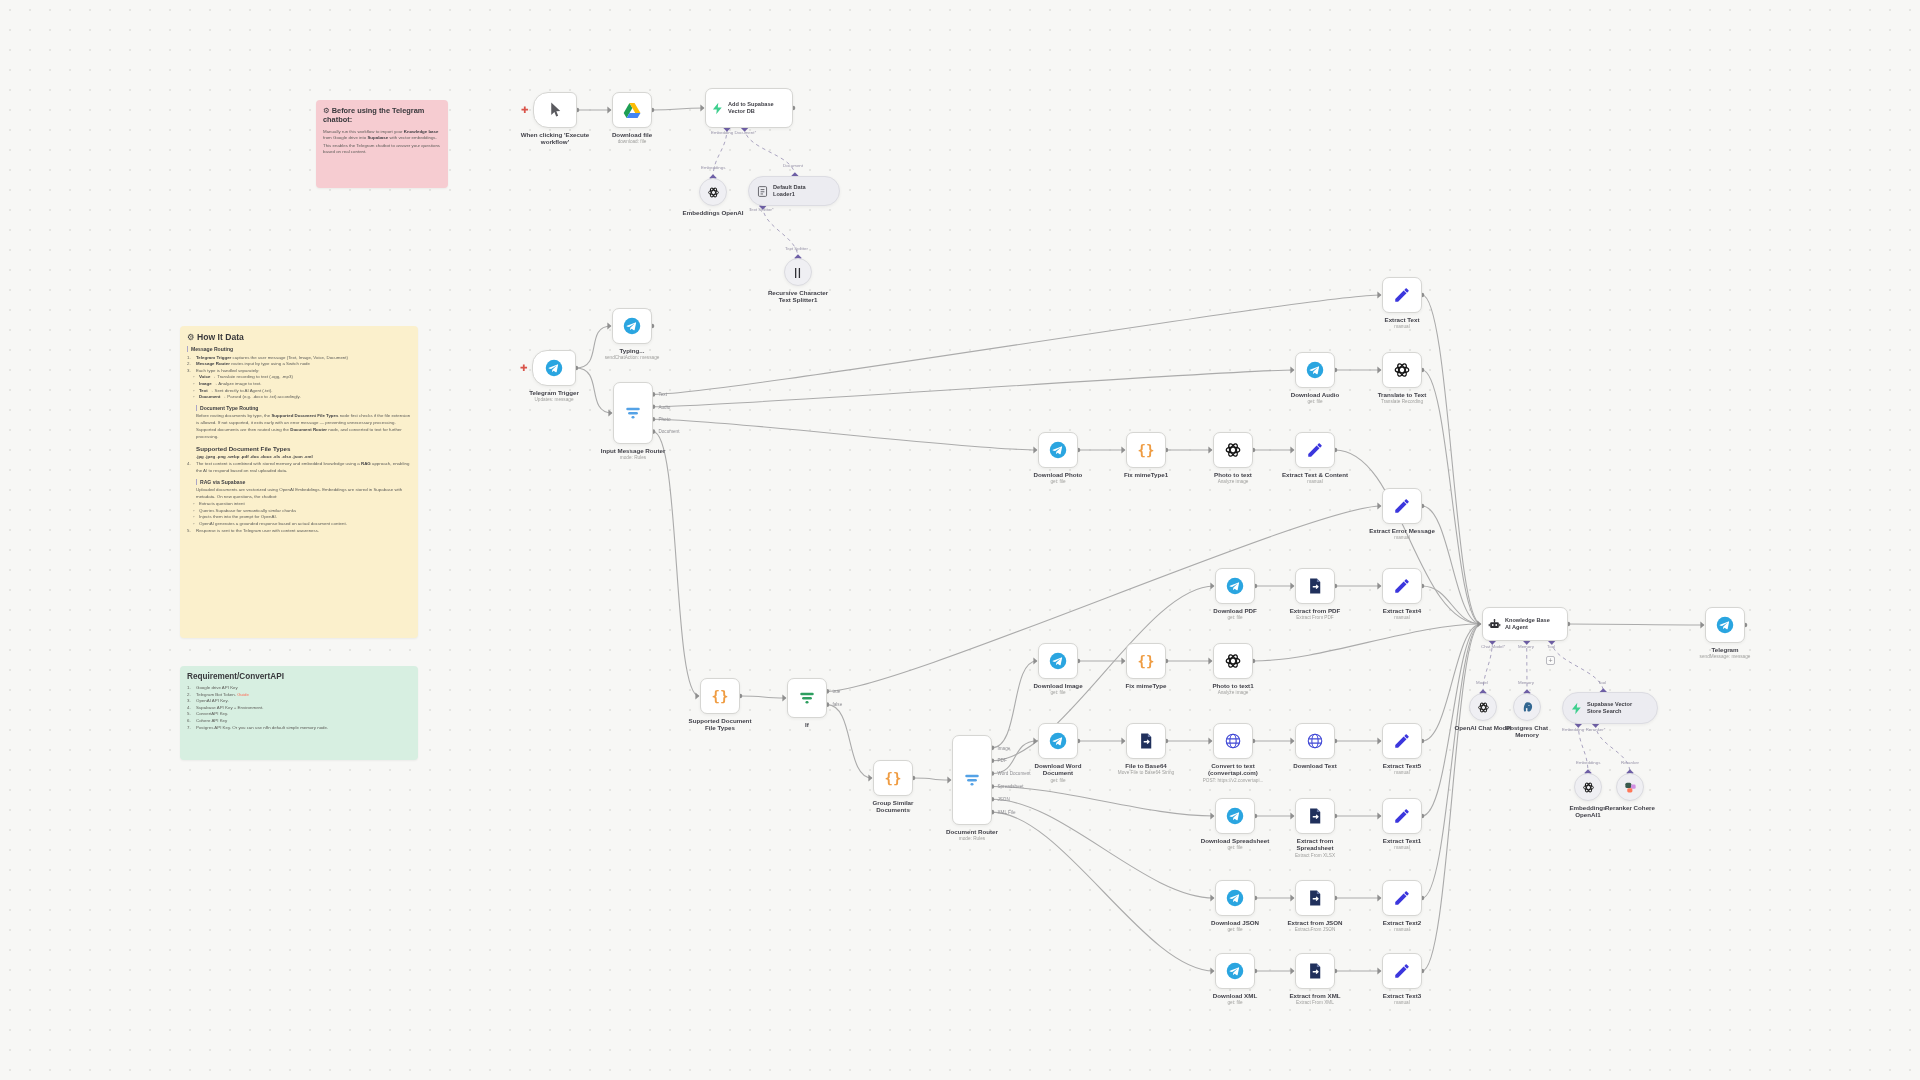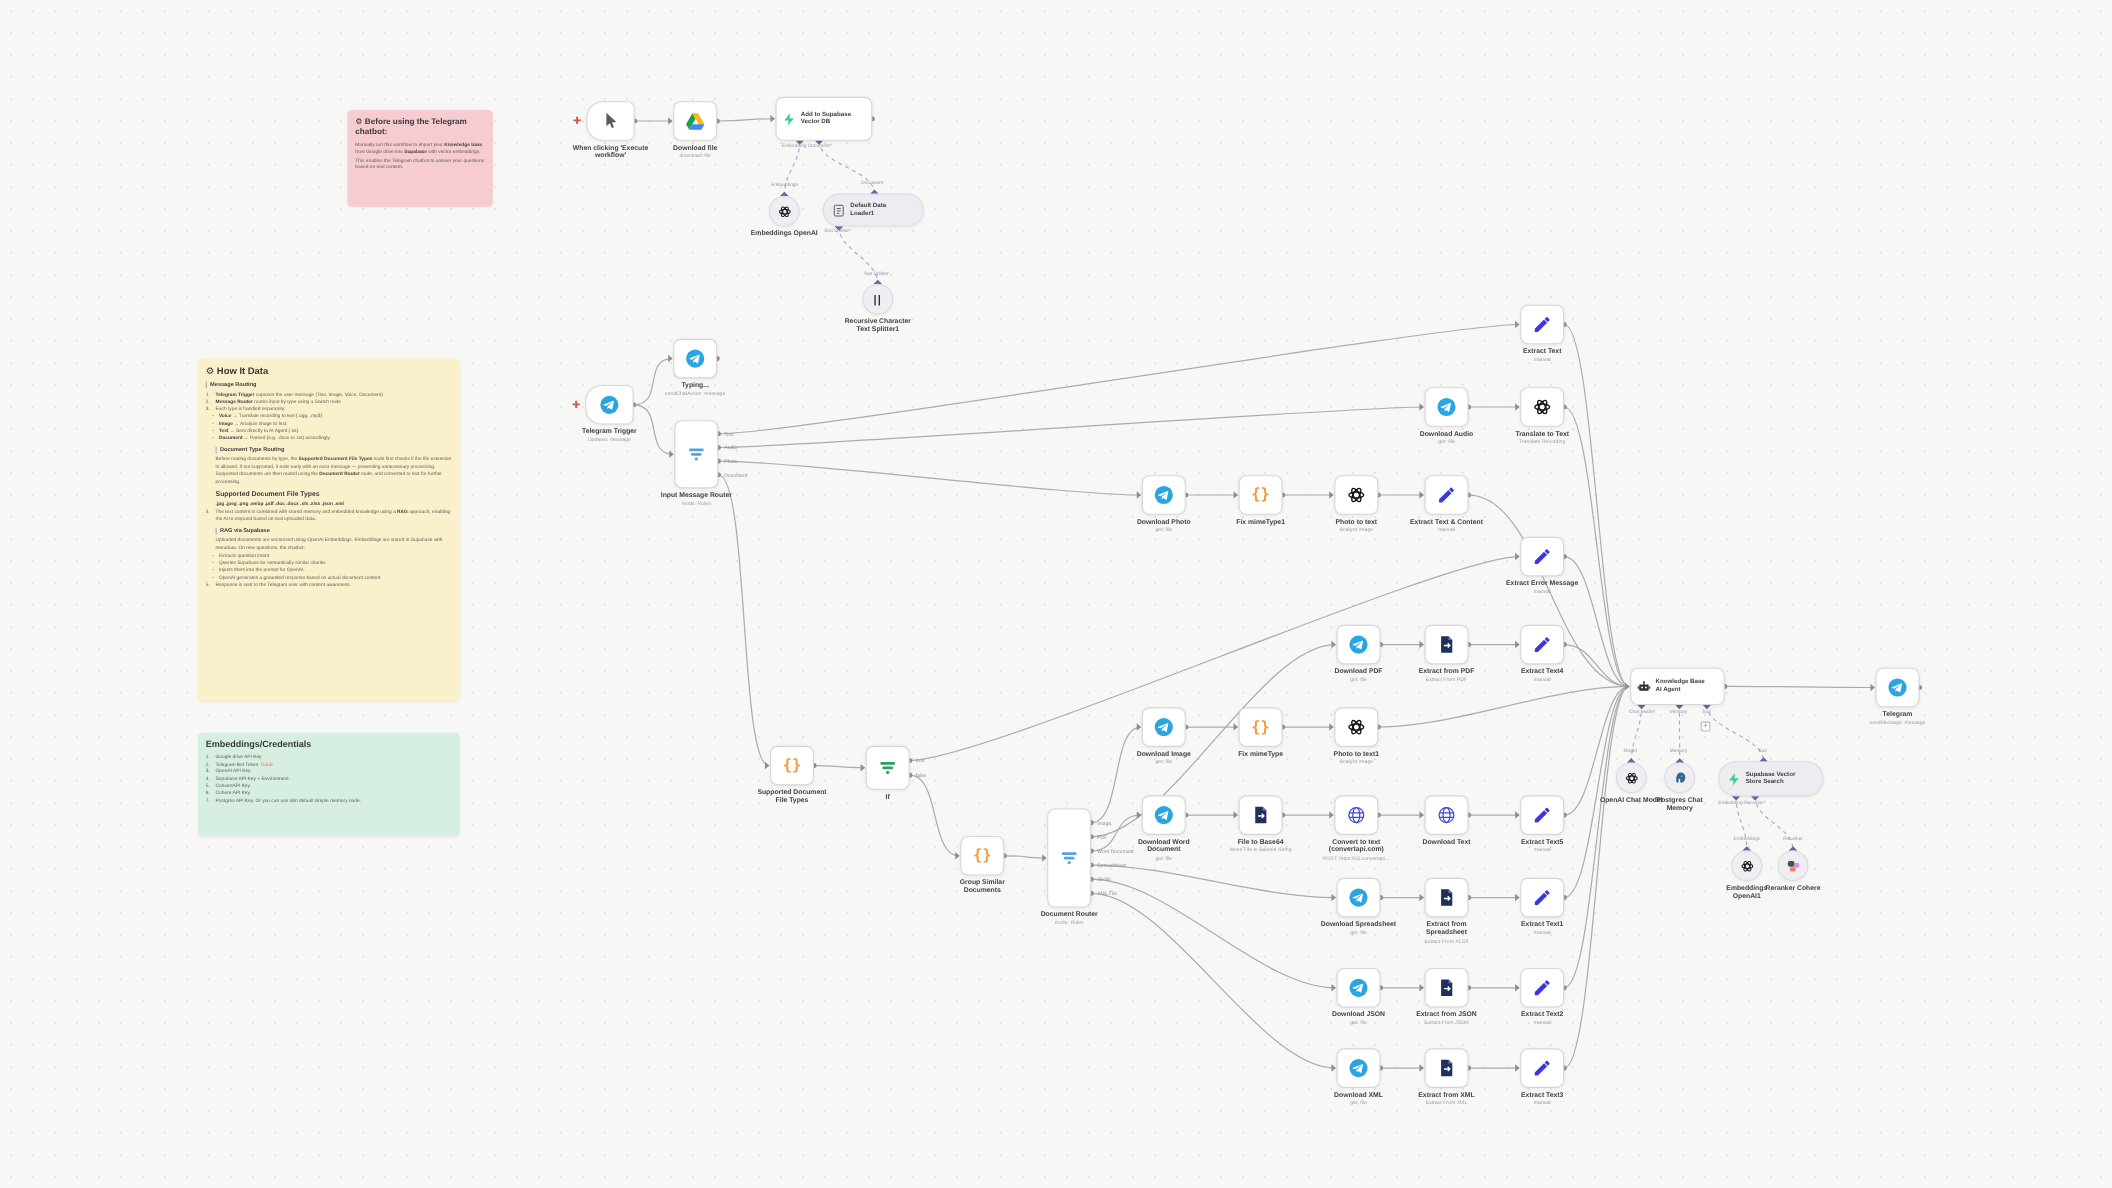--- a/index.html
+++ b/index.html
@@ -95,21 +95,21 @@
         <div class="nb nb-bullet"><span>Extracts question intent</span></div>
         <div class="nb nb-bullet"><span>Queries Supabase for semantically similar chunks</span></div>
         <div class="nb nb-bullet"><span>Injects them into the prompt for OpenAI.</span></div>
         <div class="nb nb-bullet"><span>OpenAI generates a grounded response based on actual document content.</span></div>
         <div class="nb nb-num">
           <span class="no">5.</span>
           <span><span>Response is sent to the Telegram user with content awareness.</span></span>
         </div>
       </div>
       <div class="note note-green" style="left: 180px; top: 666px; width: 238px; height: 94px;">
-        <div class="nt">Embeddings/Credentials</div>
+        <div class="nt">Requirement/ConvertAPI</div>
         <div class="nb nb-num">
           <span class="no">1.</span>
           <span><span>Google drive API Key</span></span>
         </div>
         <div class="nb nb-num">
           <span class="no">2.</span>
           <span><span>Telegram Bot Token. </span><span class="link">Guide</span></span>
         </div>
         <div class="nb nb-num">
           <span class="no">3.</span>

